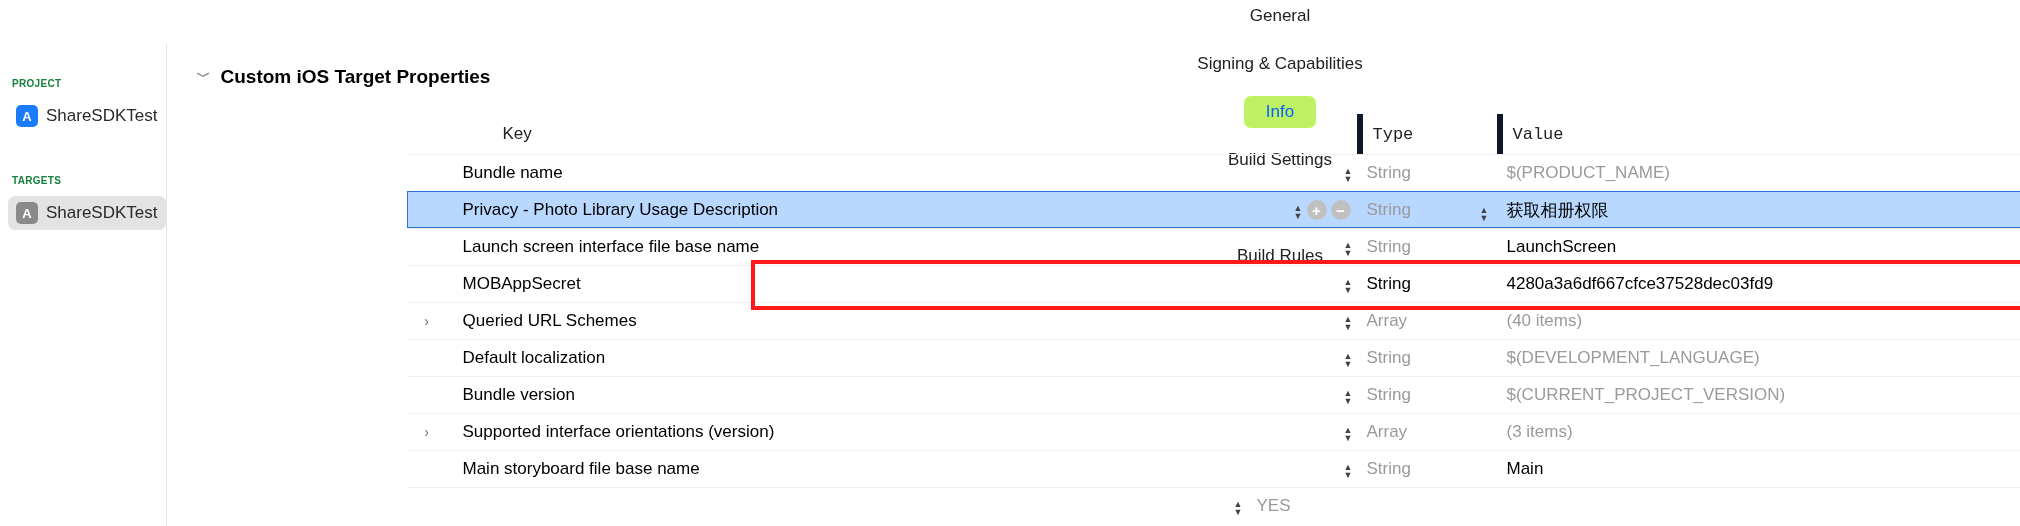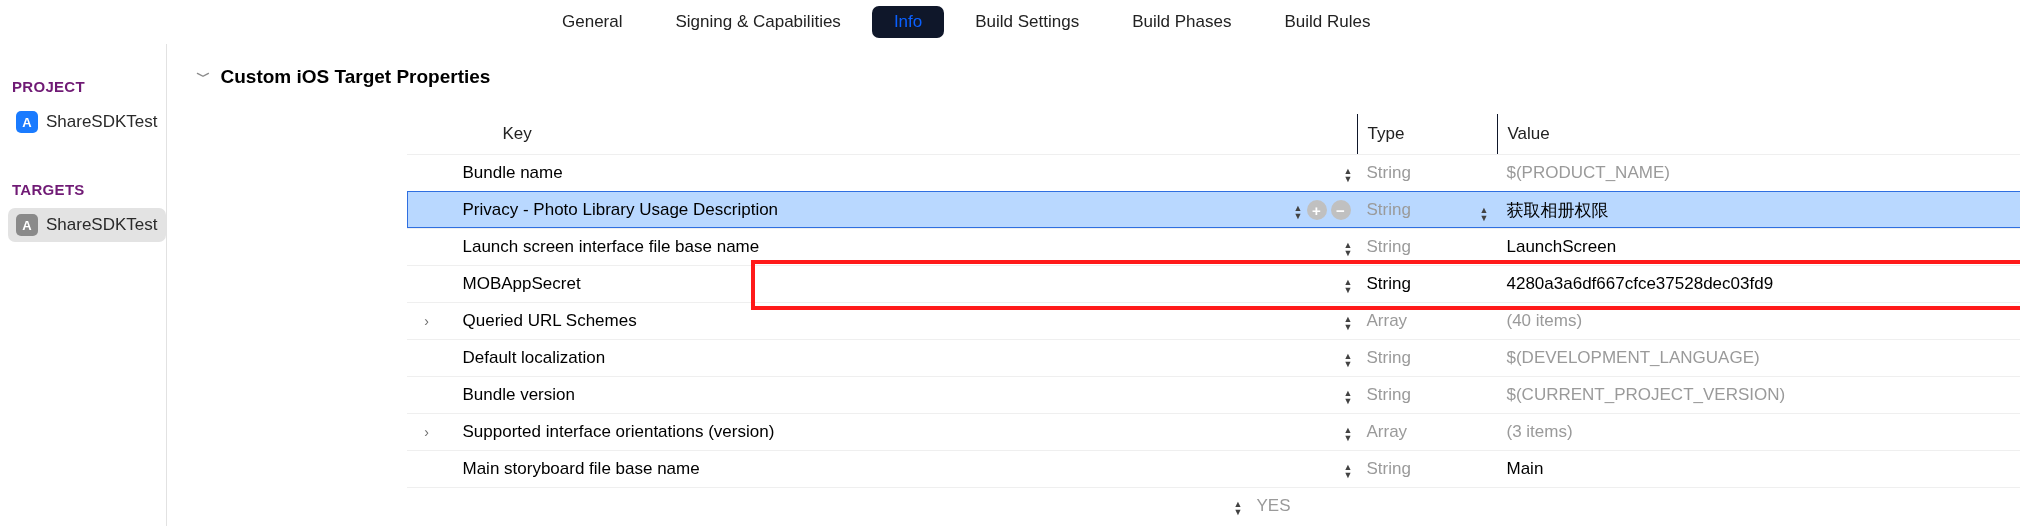--- a/index.html
+++ b/index.html
@@ -14,47 +14,48 @@
       display: flex;
       flex-direction: column;
       width: 2020px;
       height: 526px;
     }
     .tabbar {
       display: flex;
       align-items: center;
       height: 44px;
       padding-left: 540px;
-      gap: 9px;
+      gap: 16px;
       border-bottom: 1px solid transparent;
+      flex-direction: column;
     }
     .tabbar .tab {
       padding: 6px 22px;
       border-radius: 7px;
       color: #222;
       cursor: default;
     }
     .tabbar .tab.active {
-      background: #0f172a;
+      background: #bef264;
       color: #0a60ff;
     }
     .main {
       display: flex;
       flex: 1;
       min-height: 0;
     }
     .sidebar {
       width: 310px;
       border-right: 1px solid #e2e2e2;
       padding: 20px 0 0 8px;
     }
     .sidebar-heading {
-      font-size: 15px;
+      font-size: 10px;
       font-weight: 600;
-      color: #701a75;
+      color: #15803d;
       letter-spacing: 0.3px;
       padding: 14px 0 10px 4px;
     }
     .sidebar-item {
       display: flex;
       align-items: center;
       gap: 8px;
       padding: 6px 8px;
       border-radius: 7px;
       color: #2a2a2a;
@@ -100,22 +101,23 @@
       border-top: 1px solid #efefef;
     }
     .thead {
       border-top: none;
       height: 40px;
       color: #222;
       font-size: 17px;
     }
     .thead .cell { border: none; }
     .thead .col-type, .thead .col-value {
-      border-left: 1px solid #0f172a;
+      border-left: 6px solid #0f172a;
       padding-left: 10px;
+      font-family: Liberation Mono, monospace;
     }
     .cell { display: flex; align-items: center; height: 100%; }
     .col-chevron { justify-content: center; color: #6e6e6e; font-size: 14px; }
     .col-key { padding-left: 16px; }
     .col-stepper { justify-content: flex-end; padding-right: 6px; gap: 6px; color: #424242; }
     .col-type { padding-left: 10px; display:flex; align-items:center; justify-content:space-between; padding-right:8px;}
     .col-value { padding-left: 10px; }
     .dim { color: #9a9a9a; }
     .stepper-icon {
       font-size: 13px;

